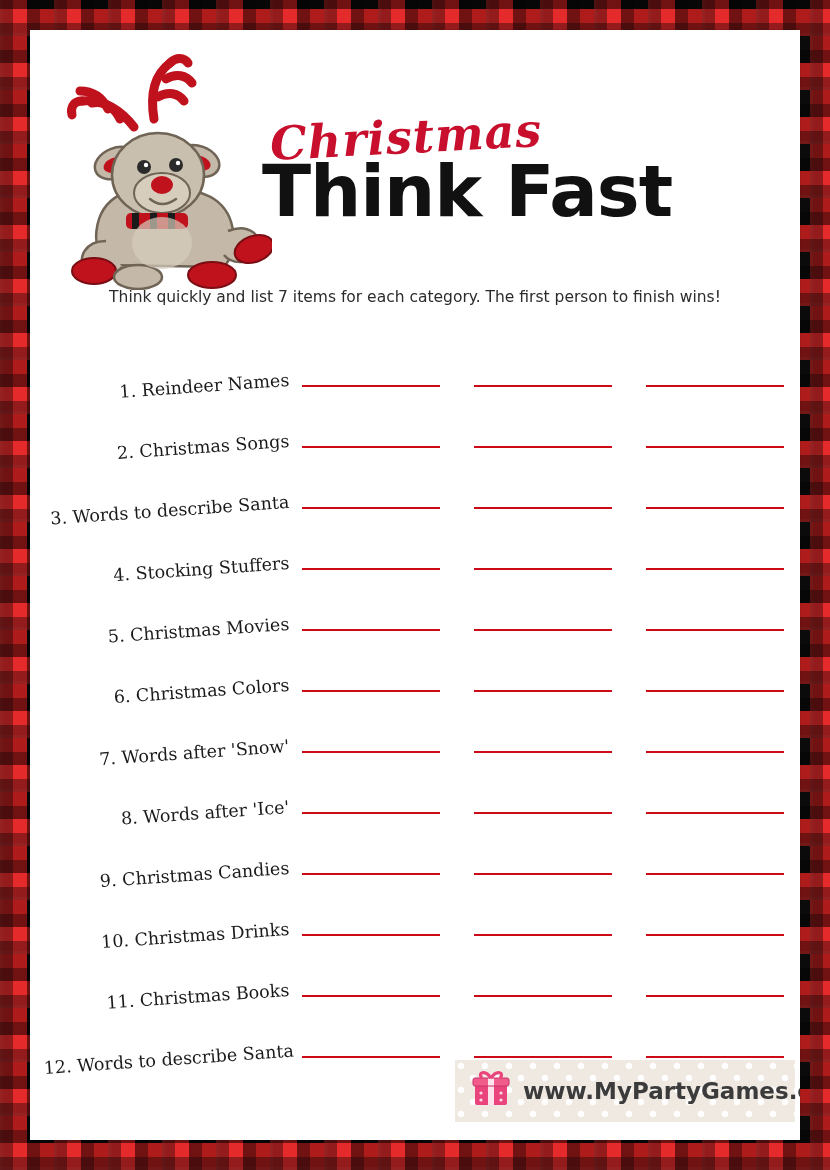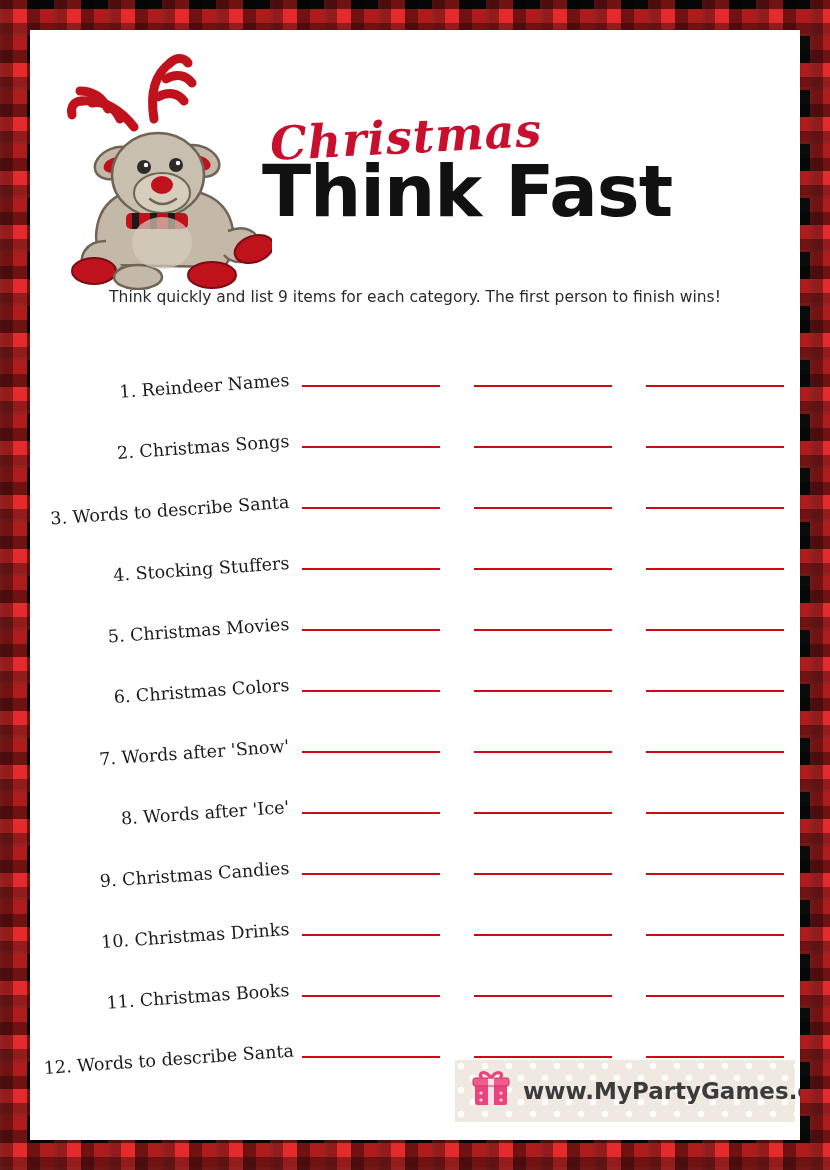--- a/index.html
+++ b/index.html
@@ -226,21 +226,21 @@
         <ellipse cx="170" cy="240" rx="24" ry="13" fill="#c0121d" stroke="#7a0c13" stroke-width="2"></ellipse>
         <ellipse cx="96" cy="242" rx="24" ry="12" fill="#c4b9a8" stroke="#6f6455" stroke-width="2.5"></ellipse>
       </g>
 
       <ellipse cx="120" cy="208" rx="30" ry="26" fill="#d6cdbd" opacity="0.7"></ellipse>
     </svg>
   </div>
 
   <div id="title-script">Christmas</div>
   <div id="title-main">Think Fast</div>
-  <div id="instructions">Think quickly and list 9 items for each category. The first person to finish wins!</div>
+  <div id="instructions">Think quickly and list 7 items for each category. The first person to finish wins!</div>
 
   <div id="rows">
 
     <div class="row">
       <div class="row-label">1. Reindeer Names</div>
       <div class="blanks">
         <div class="blank"></div>
         <div class="blank"></div>
         <div class="blank"></div>
       </div>

